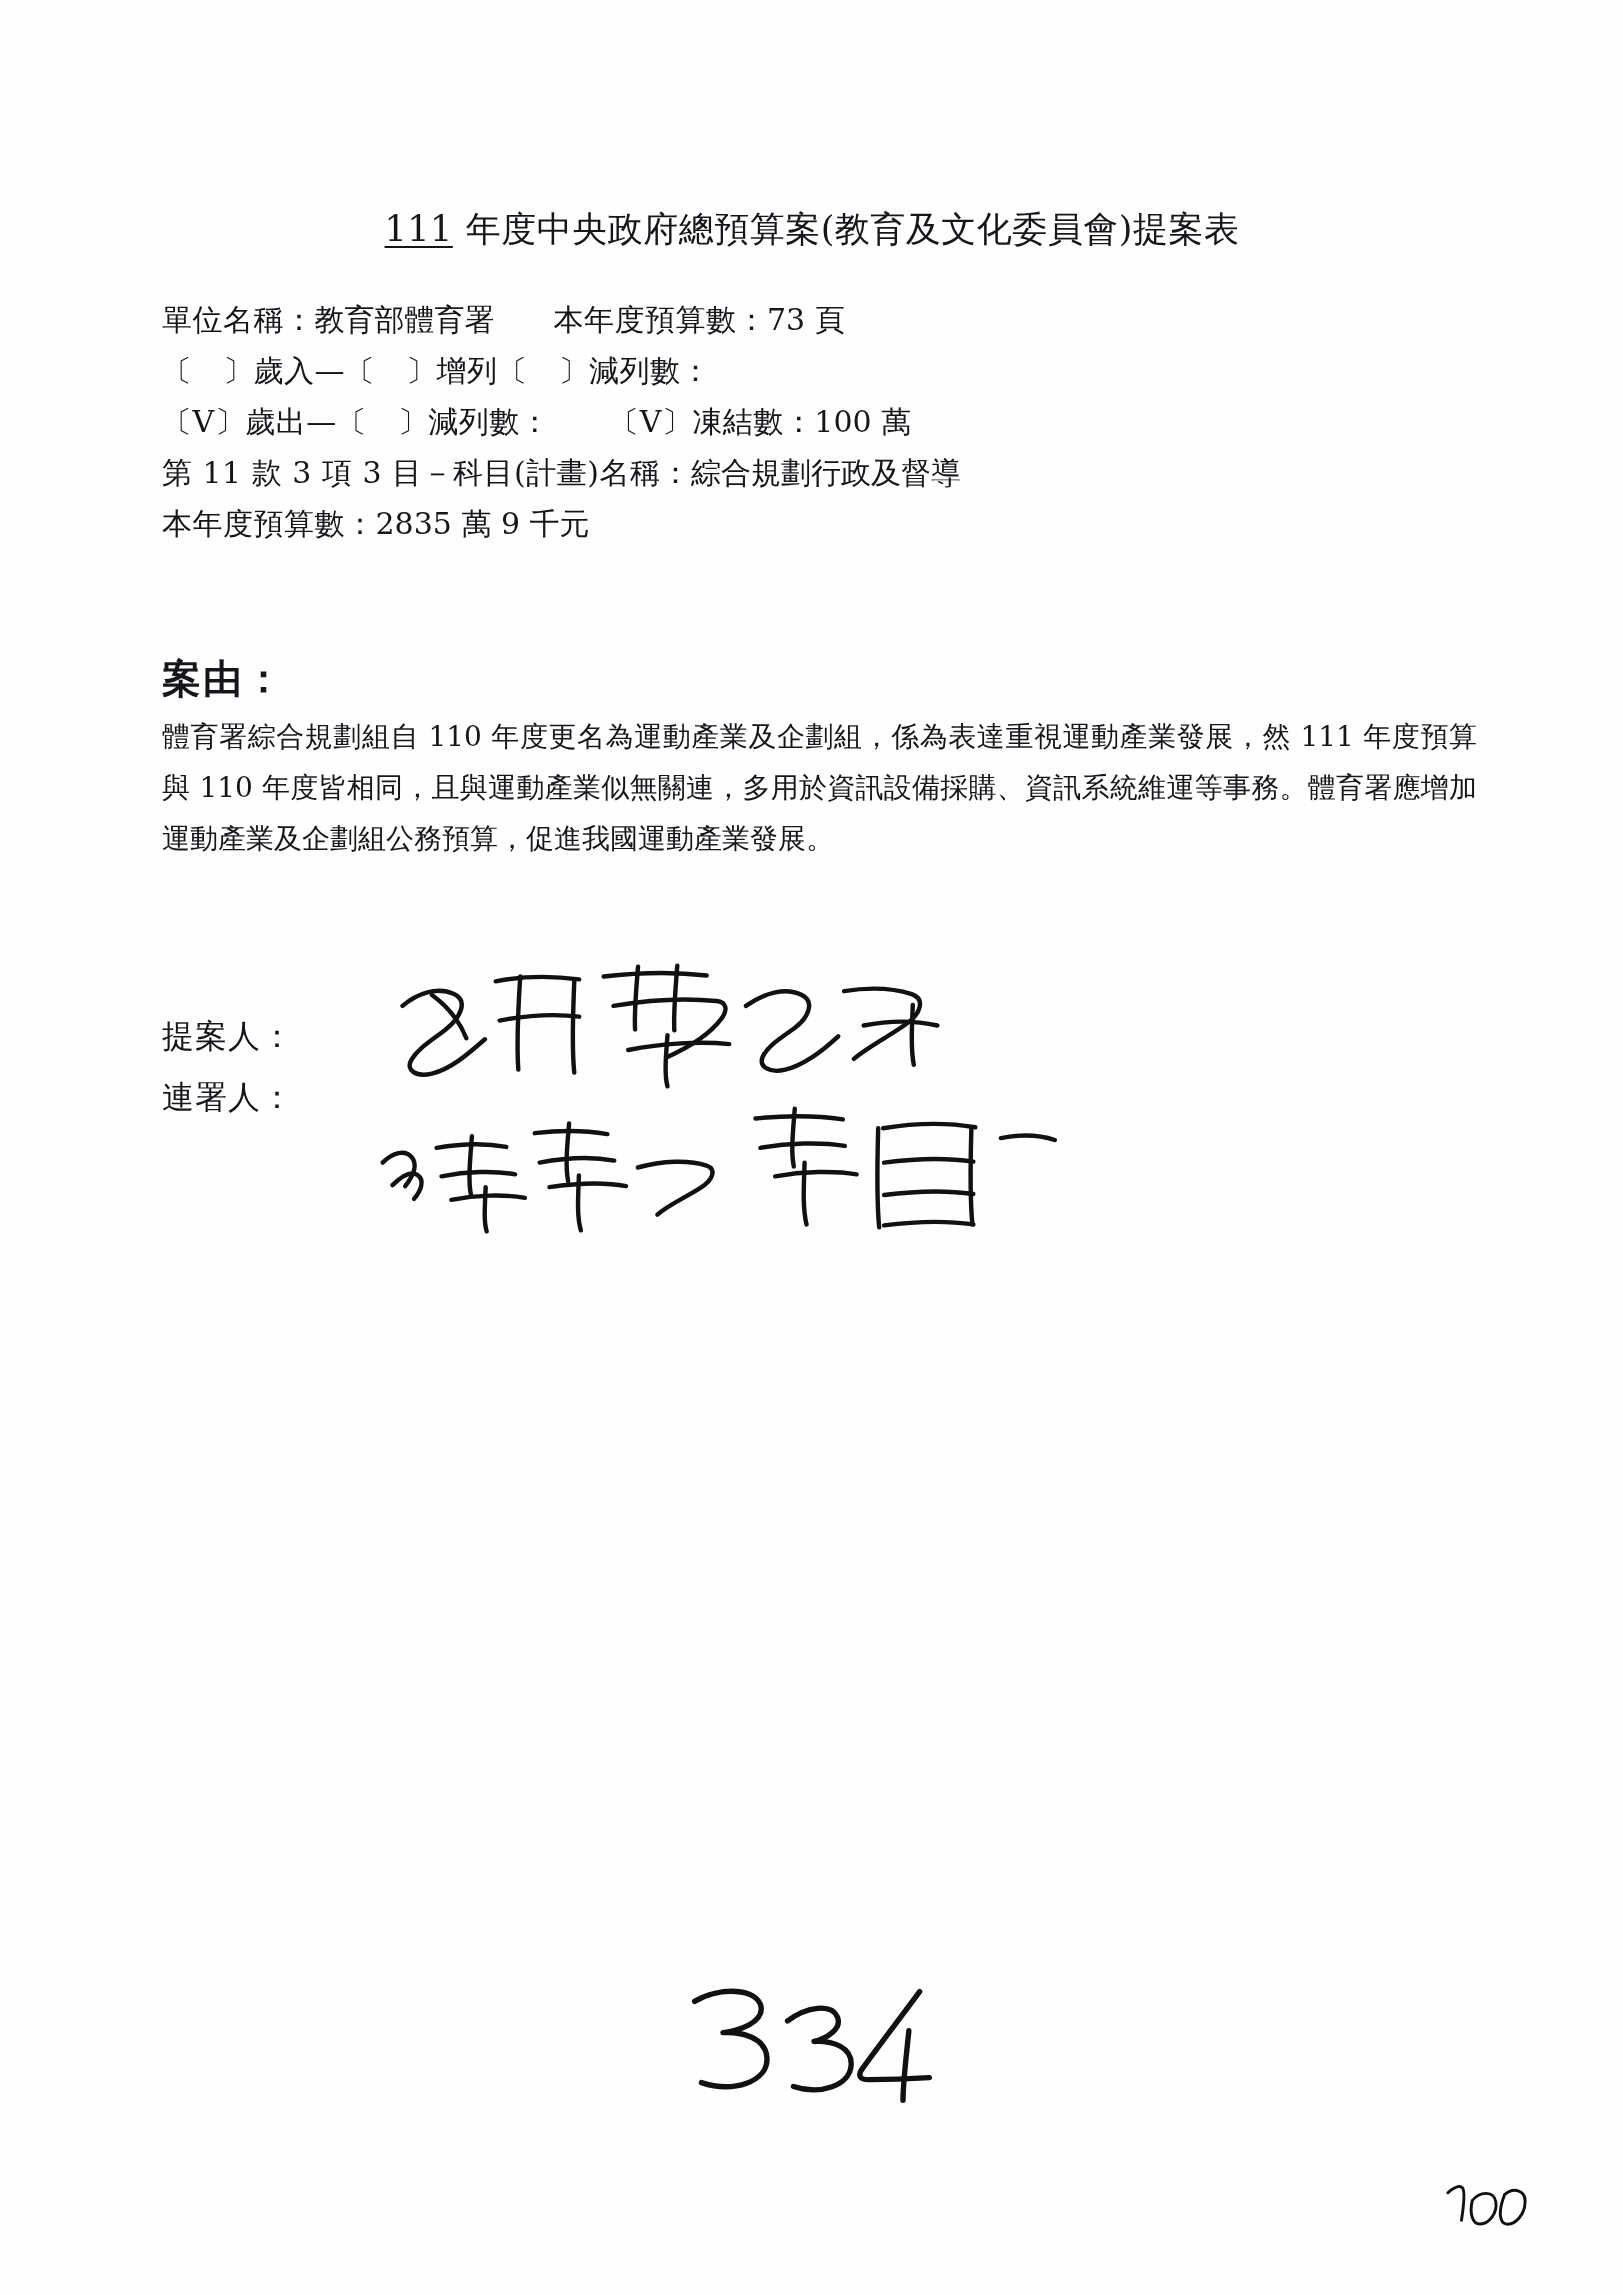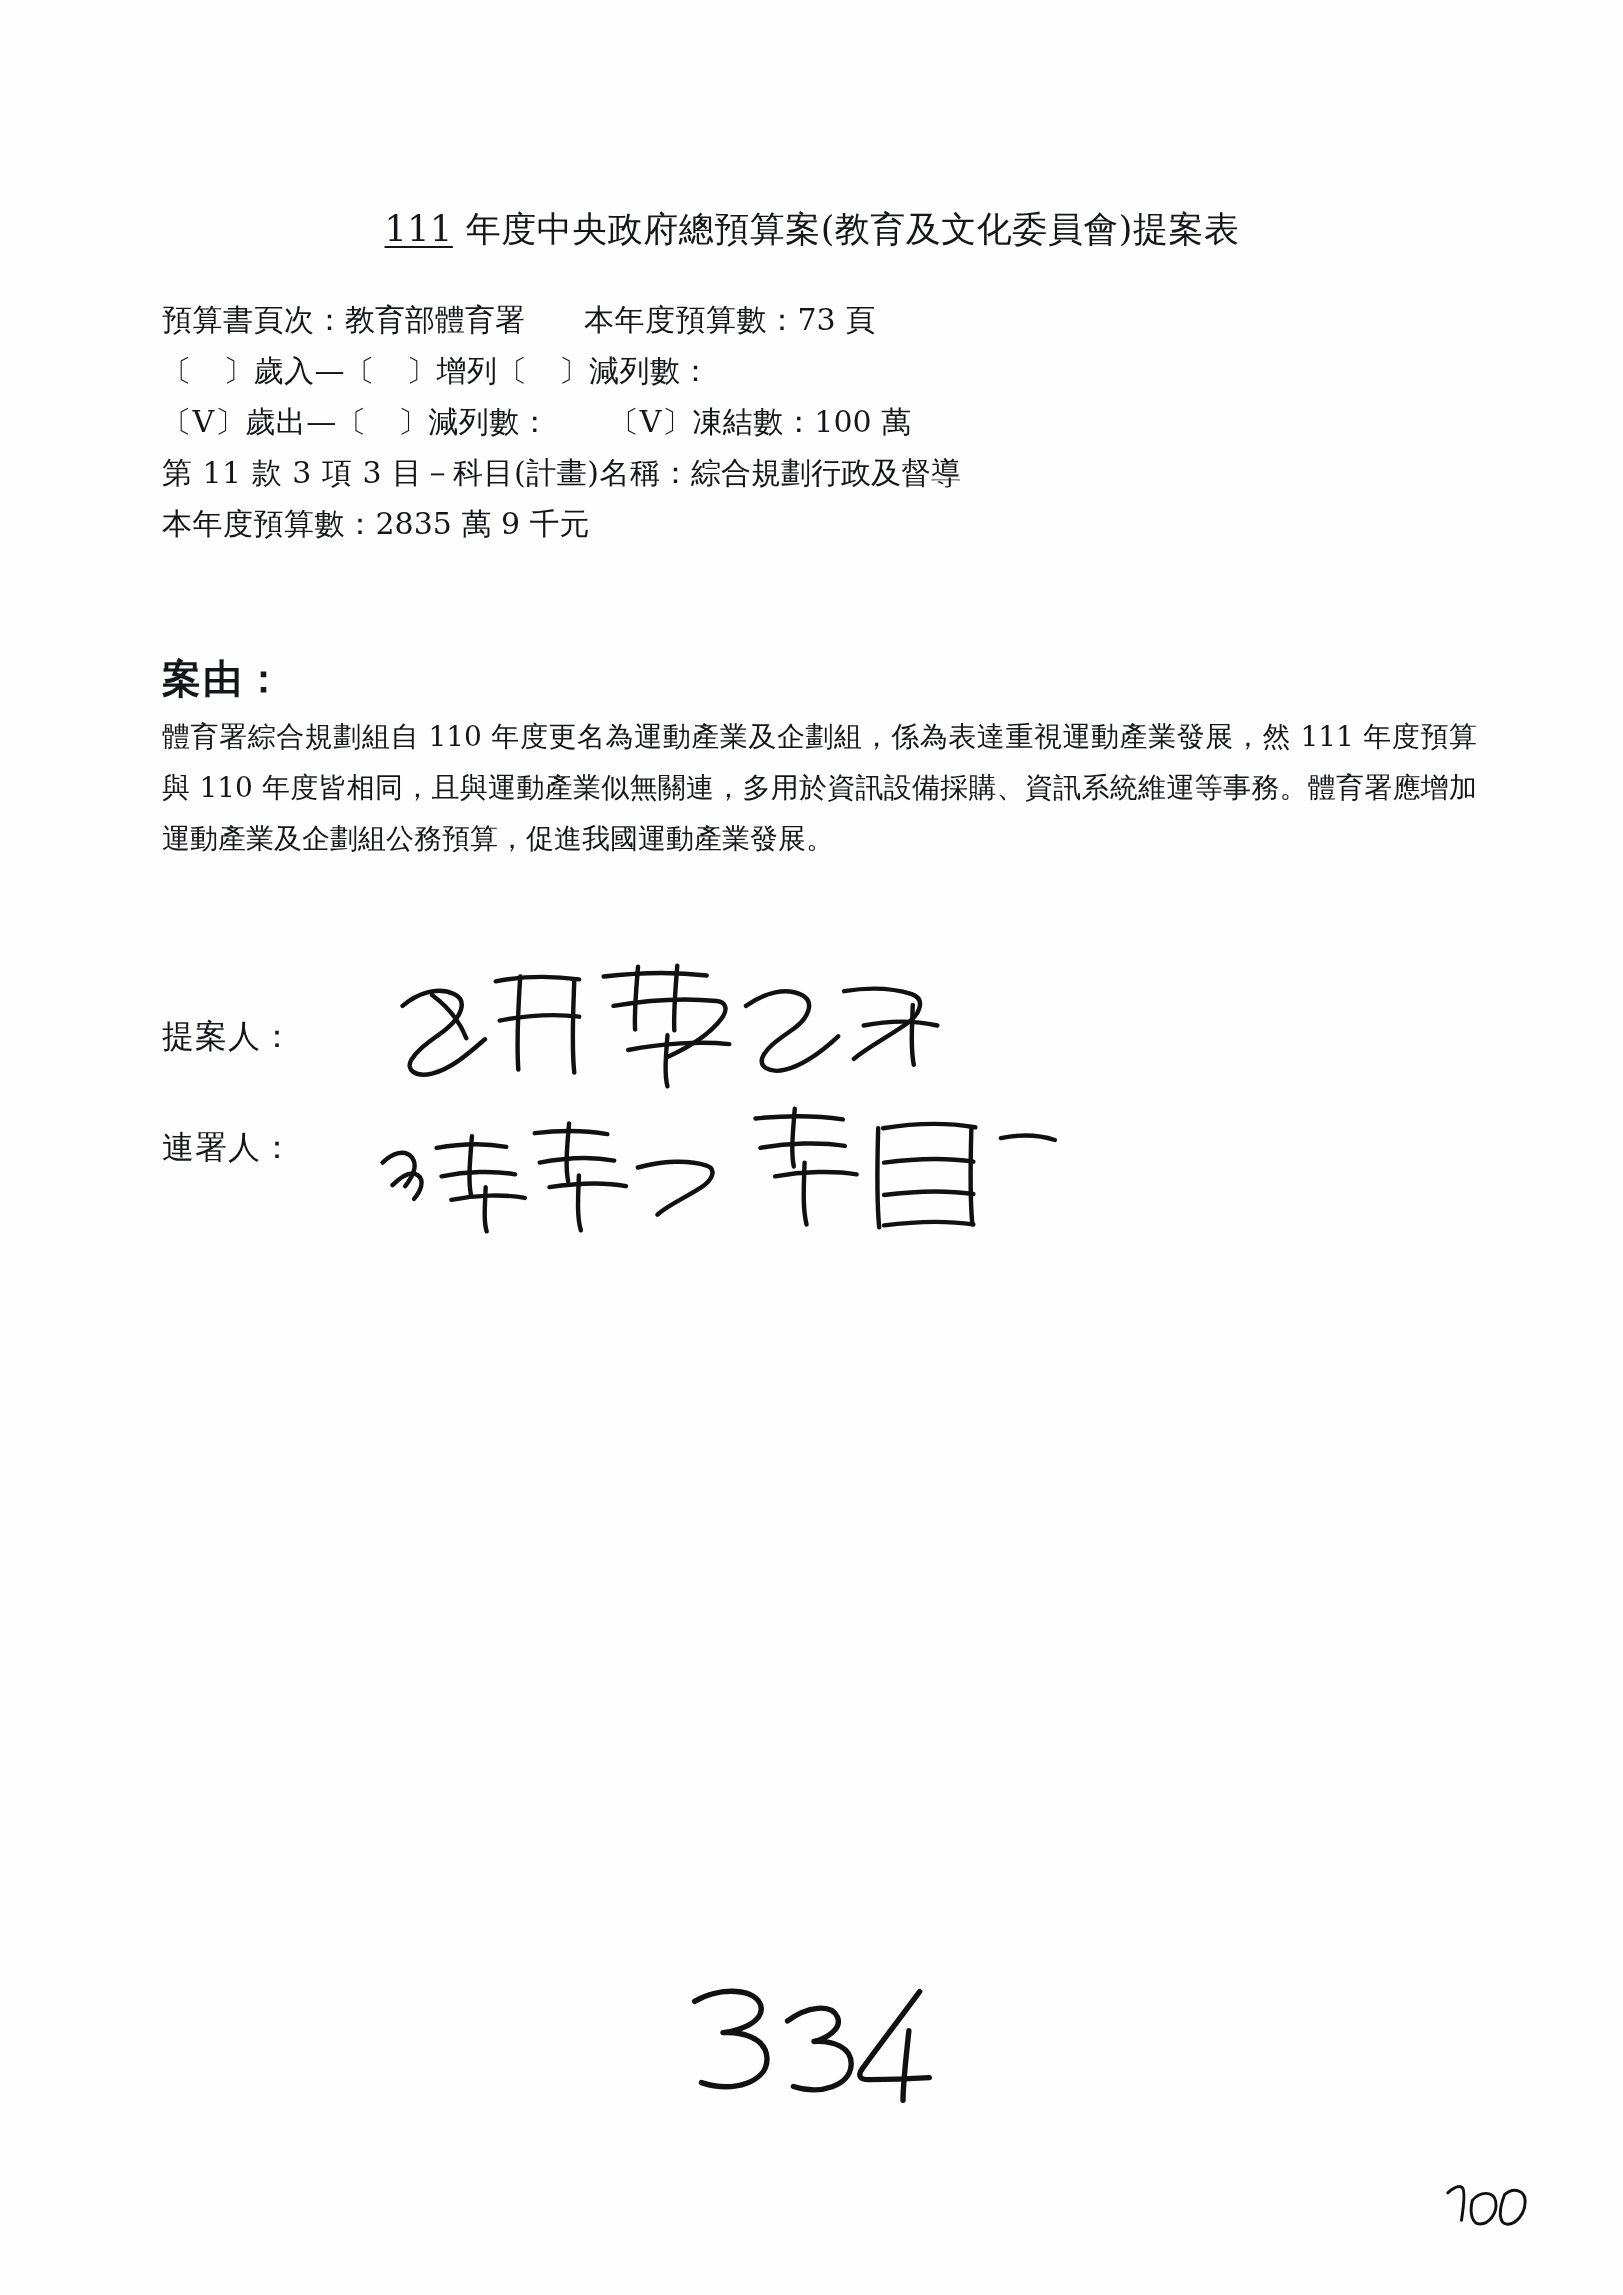--- a/index.html
+++ b/index.html
@@ -85,21 +85,21 @@
   
   .sig-row {
     position: absolute;
     left: 162px;
     font-size: 32px;
     font-weight: 400;
     letter-spacing: 1px;
     white-space: nowrap;
   }
   #proposer-row { top: 1015px; }
-  #cosigner-row { top: 1126px; }
+  #cosigner-row { top: 1076px; }
 
   .sig-ink {
     position: absolute;
     pointer-events: none;
   }
   #proposer-ink { left: 373px; top: 947px; }
   #cosigner-ink { left: 363px; top: 1089px; }
 
   
   .page-number {
@@ -122,21 +122,21 @@
 
 <div class="page">
 
   <div class="doc-title">
     <span class="u">111</span><span class="gap-sm"></span><span>年度中央政府總預算案(教育及文化委員會)提案表</span>
   </div>
 
   <div class="fields">
 
     <div class="frow">
-      <span class="lbl">預算書頁次：</span><span class="val">教育部體育署</span><span class="gap-lg"></span><span class="lbl">本年度預算數：</span><span class="val">73 頁</span>
+      <span class="lbl">單位名稱：</span><span class="val">教育部體育署</span><span class="gap-lg"></span><span class="lbl">本年度預算數：</span><span class="val">73 頁</span>
     </div>
 
     <div class="frow">
       <span class="lbl">〔　〕歲入—〔　〕增列〔　〕減列數：</span>
     </div>
 
     <div class="frow">
       <span class="lbl">〔V〕歲出—〔　〕減列數：</span><span class="gap-lg"></span><span class="lbl">〔V〕凍結數：</span><span class="val">100 萬</span>
     </div>
 

